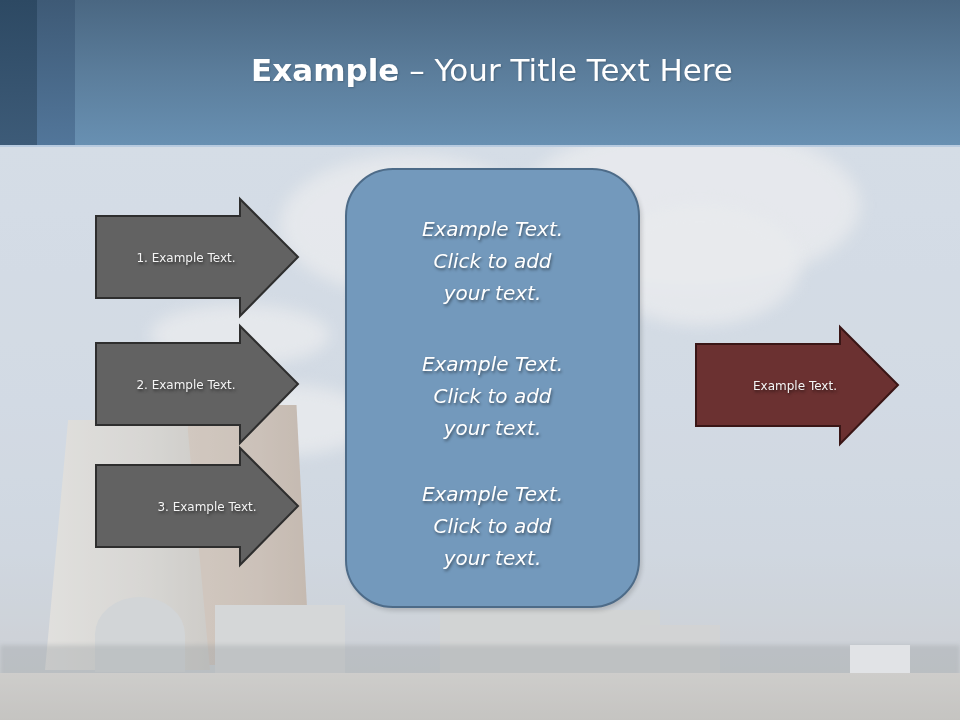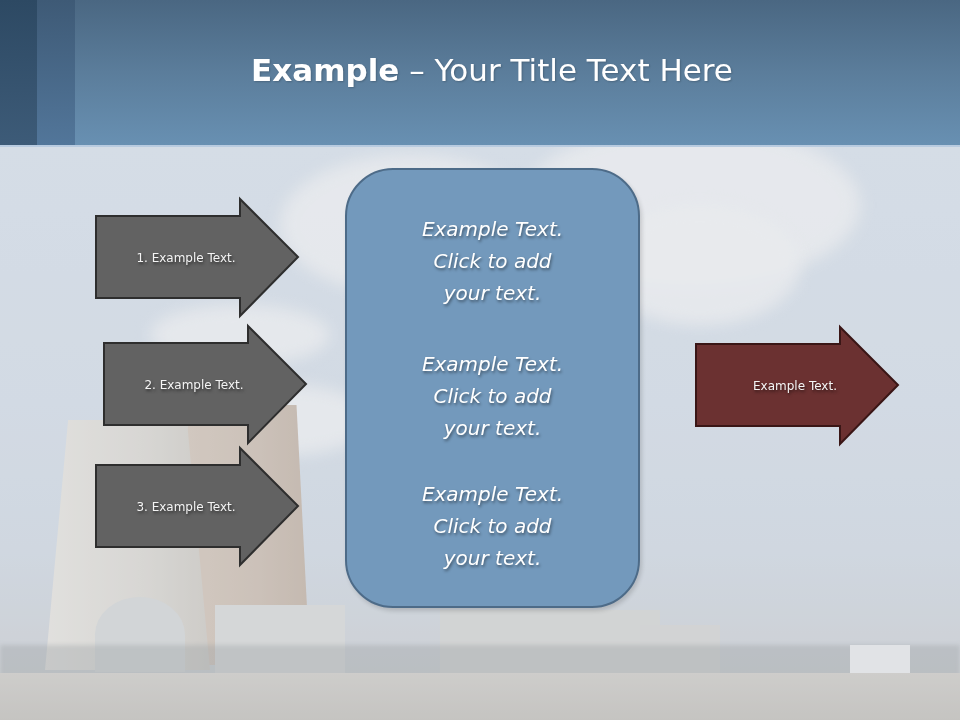--- a/index.html
+++ b/index.html
@@ -93,32 +93,32 @@
   </div>
 </div>
 
 <div class="arrow" style="left:95px;top:198px;width:205px;height:120px;">
   <svg width="205" height="120">
     <polygon points="1,18 145,18 145,1 203,59 145,118 145,100 1,100" fill="#626262" stroke="#2e2e2e" stroke-width="2"></polygon>
   </svg>
   <div class="label" style="width:182px;">1. Example Text.</div>
 </div>
 
-<div class="arrow" style="left:95px;top:325px;width:205px;height:120px;margin-left:8px;">
+<div class="arrow" style="left:95px;top:325px;width:205px;height:120px;">
   <svg width="205" height="120">
     <polygon points="1,18 145,18 145,1 203,59 145,118 145,100 1,100" fill="#626262" stroke="#2e2e2e" stroke-width="2"></polygon>
   </svg>
   <div class="label" style="width:182px;">2. Example Text.</div>
 </div>
 
 <div class="arrow" style="left:95px;top:447px;width:205px;height:120px;">
   <svg width="205" height="120">
     <polygon points="1,18 145,18 145,1 203,59 145,118 145,100 1,100" fill="#626262" stroke="#2e2e2e" stroke-width="2"></polygon>
   </svg>
-  <div class="label" style="width:182px;">3. Example Text.</div>
+  <div class="label" style="width:182px;padding-left:21px;">3. Example Text.</div>
 </div>
 
 <div class="center-box">
   <div class="block-text" style="top:43px;">
     <span>Example Text.</span>
     <span>Click  to add</span>
     <span>your text.</span>
   </div>
   <div class="block-text" style="top:178px;">
     <span>Example Text.</span>

